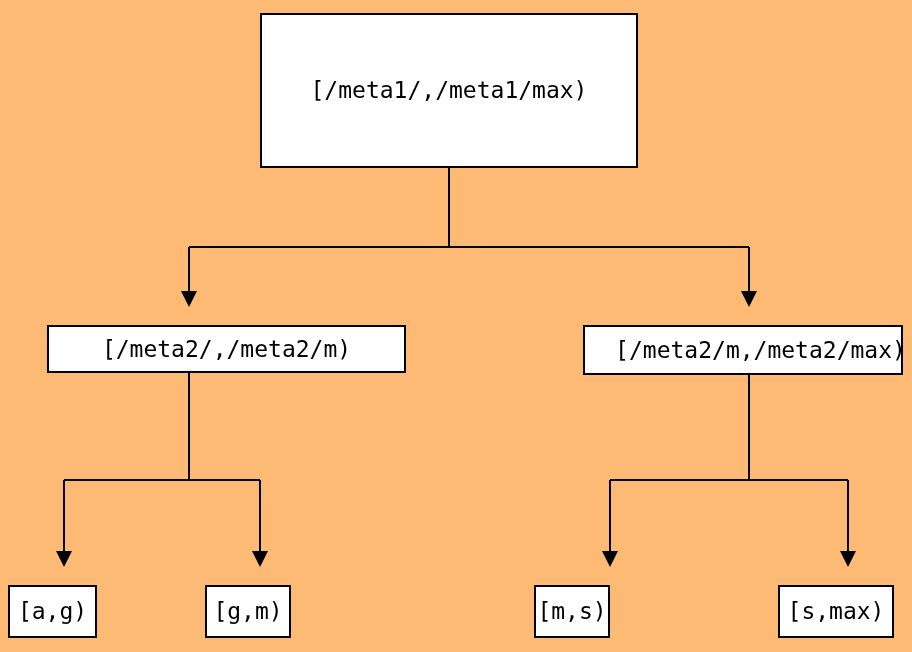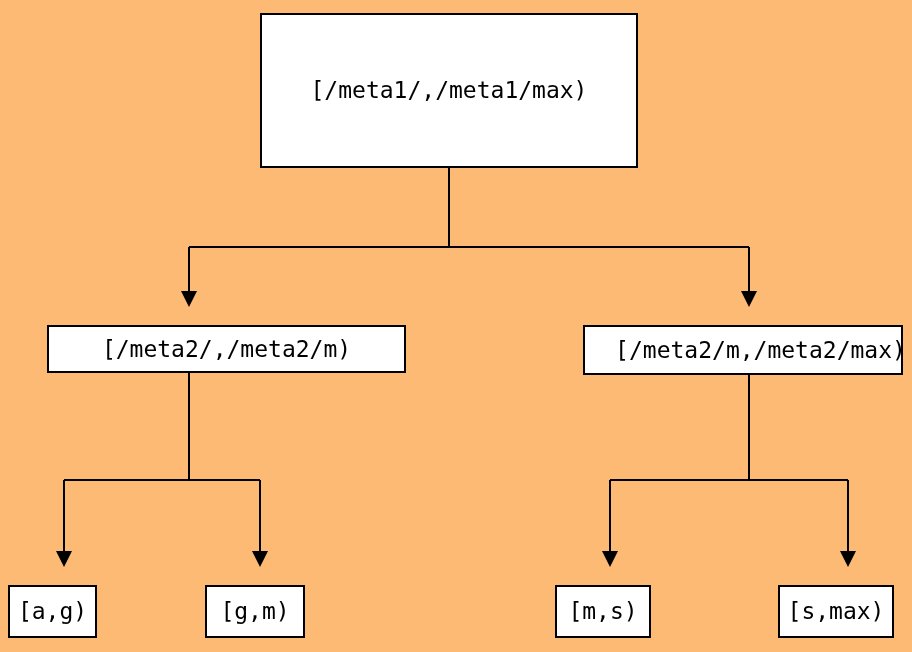--- a/index.html
+++ b/index.html
@@ -42,22 +42,22 @@
     justify-content: center;
     font-size: 23px;
     line-height: 1;
     color: #000000;
     white-space: pre;
   }
   .node-root        { left: 260px; top: 13px;  width: 378px; height: 155px; }
   .node-child-left  { left: 22px;  top: 325px; width: 359px; height: 48px; margin-left: 25px;  }
   .node-child-right { left: 583px; top: 325px; width: 320px; height: 50px; padding-left: 35px;  }
   .node-leaf-0      { left: 8px;   top: 585px; width: 89px;  height: 53px;  }
-  .node-leaf-1      { left: 205px; top: 585px; width: 100px;  height: 53px;  }
-  .node-leaf-2      { left: 555px; top: 585px; width: 96px;  height: 53px;  }
+  .node-leaf-1      { left: 205px; top: 585px; width: 86px;  height: 53px;  }
+  .node-leaf-2      { left: 534px; top: 585px; width: 76px;  height: 53px;  }
   .node-leaf-3      { left: 778px; top: 585px; width: 116px; height: 53px;  }
 </style>
 </head>
 <body>
 
 <div class="canvas">
 
   <svg class="edges" width="912" height="652" viewBox="0 0 912 652" xmlns="http://www.w3.org/2000/svg">
 
     <path d="M449 168 L449 247"></path>

